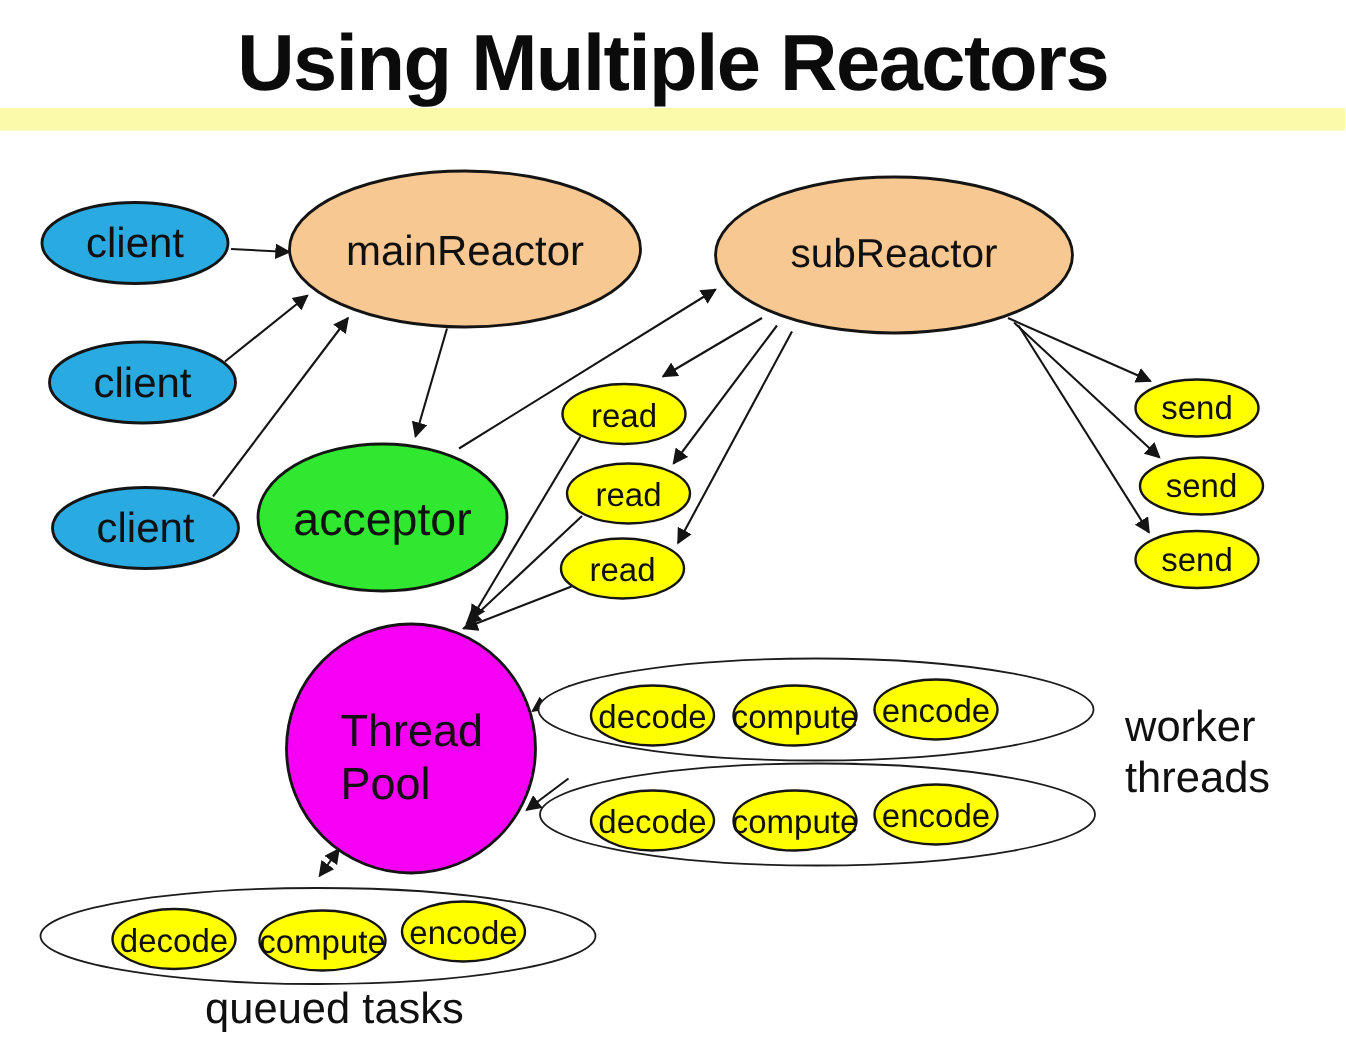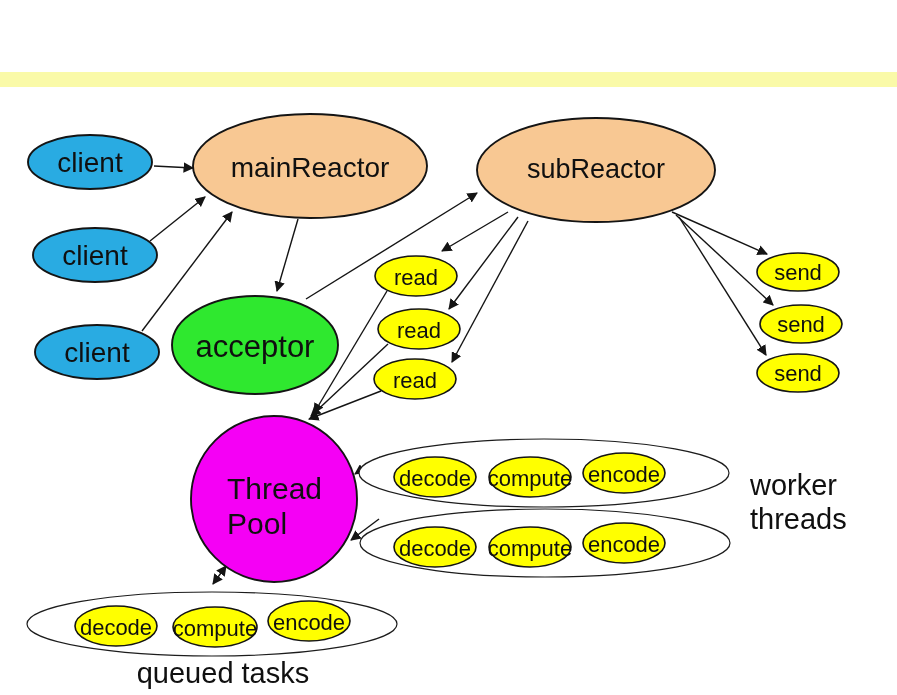--- a/index.html
+++ b/index.html
@@ -18,20 +18,21 @@
         font-family:"Liberation Sans", sans-serif; }
   .nl-start { text-anchor:start; dominant-baseline:central; fill:#101010;
         font-family:"Liberation Sans", sans-serif; }
   .fs28 { font-size:28px; } .fs27 { font-size:27px; } .fs31 { font-size:31px; }
   .fs22 { font-size:22px; } .fs30 { font-size:30px; } .fs29 { font-size:29px; }
 </style>
 </head>
 <body>
 
 <div class="page">
+  <h1 class="title">Using Multiple Reactors</h1>
   <div class="band" style="background: rgb(250, 250, 168);"></div>
 
   <svg class="diagram" width="897" height="695" viewBox="0 0 897 695" xmlns="http://www.w3.org/2000/svg">
     <defs>
       <marker id="arrowhead" viewBox="0 0 10 10" refX="9" refY="5" markerWidth="7.5" markerHeight="7.5" orient="auto-start-reverse">
         <path d="M0,0 L10,5 L0,10 z" fill="#141414"></path>
       </marker>
     </defs>
 
     <g>

